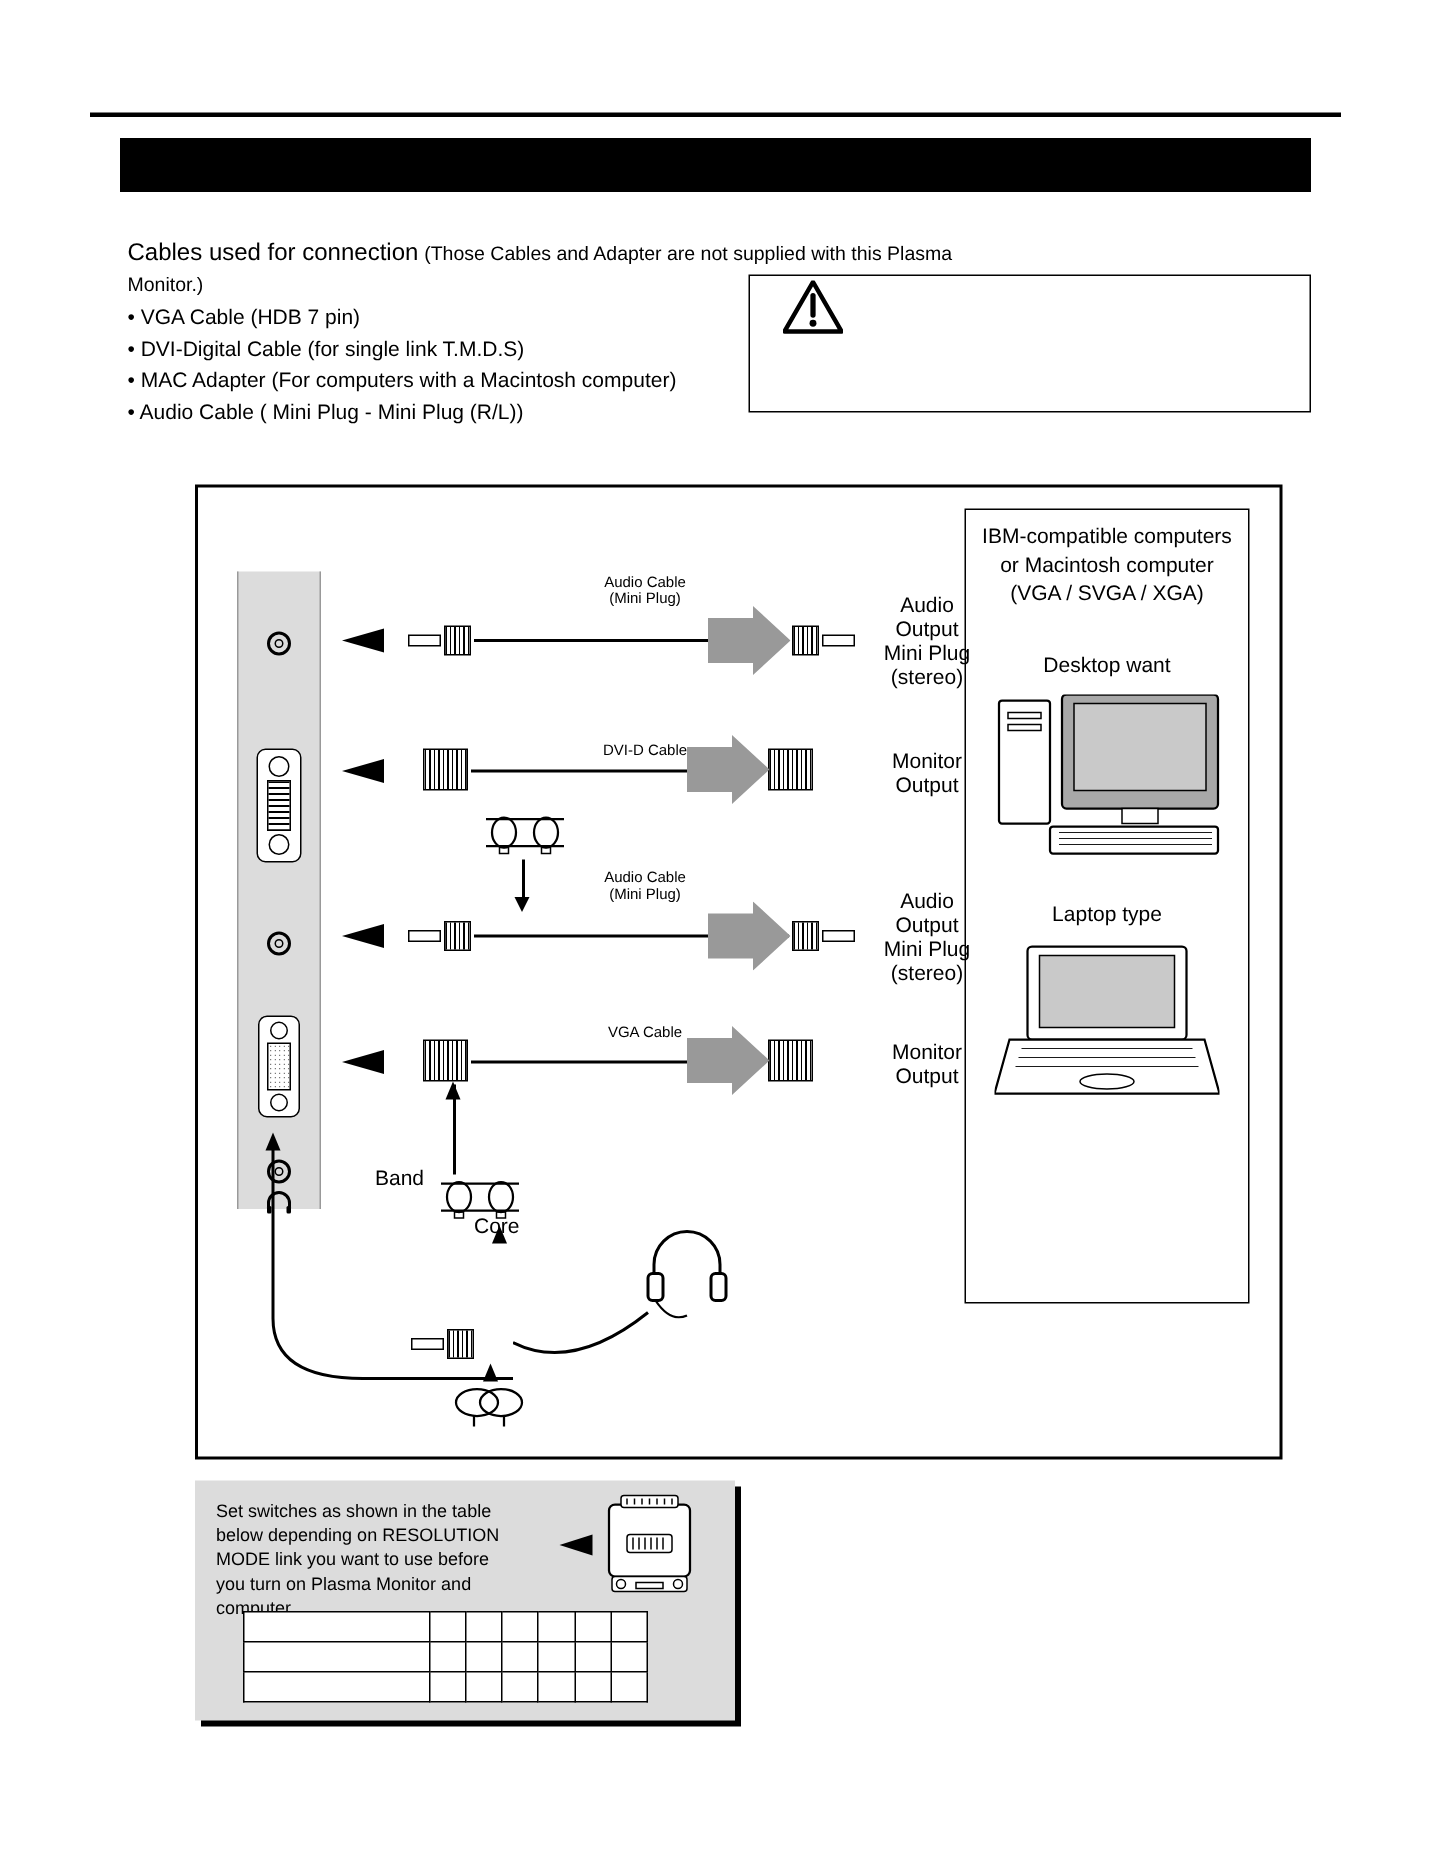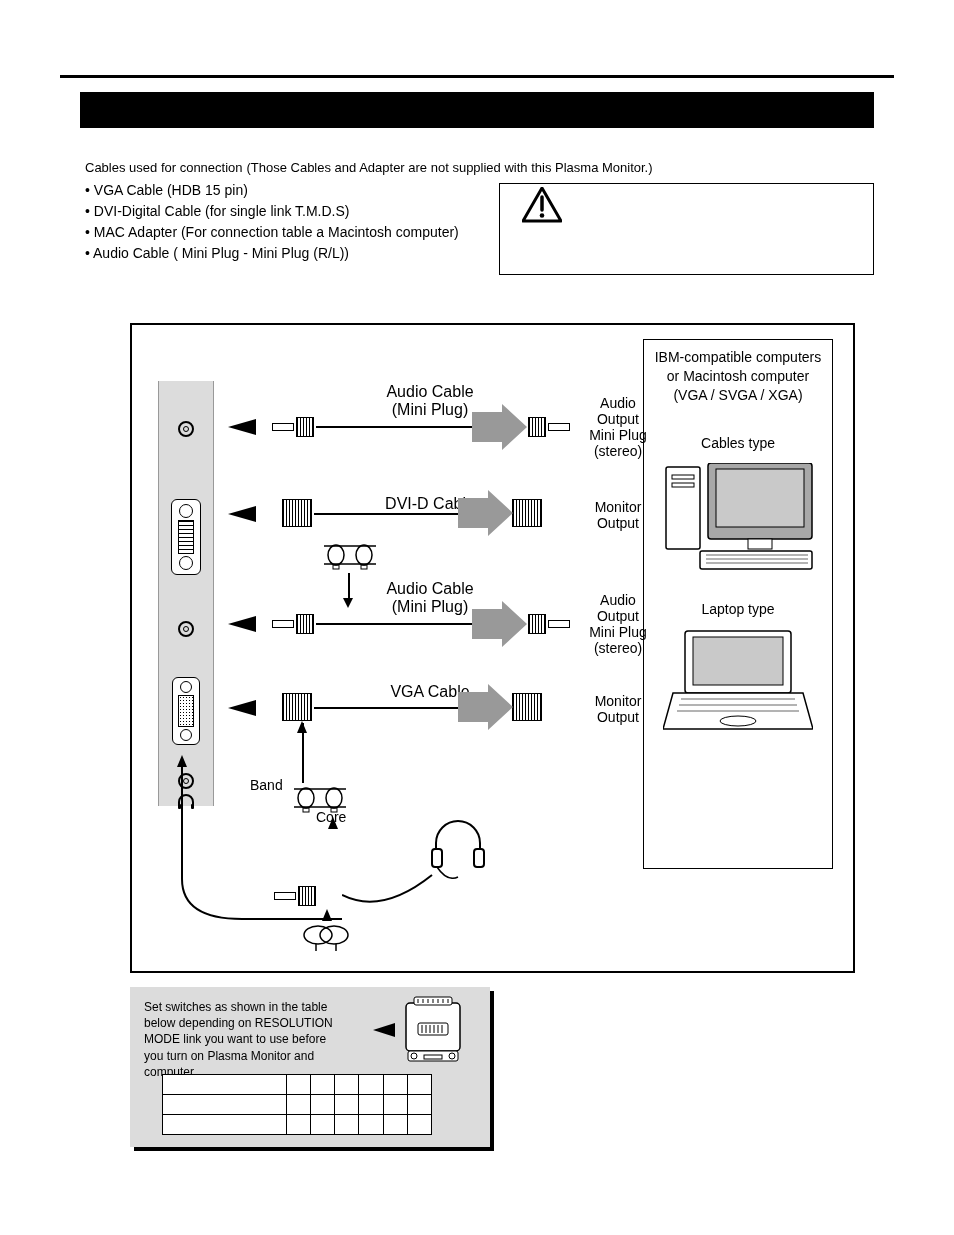--- a/index.html
+++ b/index.html
@@ -24,21 +24,21 @@
     height: 36px;
     background: #000;
   }
   .intro {
     position: absolute;
     left: 85px; top: 158px;
     width: 600px;
     font-size: 14px;
     line-height: 1.35;
   }
-  .intro .lead { font-size: 13px; }
+  .intro .lead { font-size: 16px; }
   .intro .note { font-size: 13px; }
   .intro ul { margin: 4px 0 0 0; padding: 0; list-style: none; }
   .intro li { margin: 2px 0; }
   .warn-box {
     position: absolute;
     right: 80px; top: 183px;
     width: 375px; height: 92px;
     border: 1px solid #000;
     padding: 10px 12px;
   }
@@ -130,21 +130,21 @@
     border-top: 8px solid transparent;
     border-bottom: 8px solid transparent;
     border-right: 28px solid #000;
   }
   .big-arrow {
     position: absolute;
     width: 55px; height: 46px;
   }
   .cable-label {
     position: absolute;
-    font-size: 16px;
+    font-size: 10px;
     text-align: center;
     width: 120px;
   }
   .side-label {
     position: absolute;
     font-size: 14px;
     text-align: center;
     width: 80px;
   }
   .comp-label { font-size: 14px; margin: 8px 0 12px; }
@@ -227,23 +227,23 @@
 </head>
 <body>
 
 <div class="top-rule"></div>
 <div class="black-band"></div>
 
 <div class="intro">
   <span class="lead">Cables used for connection</span>
   <span class="note">(Those Cables and Adapter are not supplied with this Plasma Monitor.)</span>
   <ul>
-    <li>• VGA Cable (HDB 15 pin)</li>
+    <li>• VGA Cable (HDB 7 pin)</li>
     <li>• DVI-Digital Cable (for single link T.M.D.S)</li>
-    <li>• MAC Adapter (For connection table a Macintosh computer)</li>
+    <li>• MAC Adapter (For computers with a Macintosh computer)</li>
     <li>• Audio Cable ( Mini Plug - Mini Plug (R/L))</li>
   </ul>
 </div>
 
 <div class="warn-box">
   <svg class="warn-icon" viewBox="0 0 40 36">
     <polygon points="20,1 39,34 1,34" fill="none" stroke="#000" stroke-width="3" stroke-linejoin="round"></polygon>
     <line x1="20" y1="10" x2="20" y2="23" stroke="#000" stroke-width="3.5" stroke-linecap="round"></line>
     <circle cx="20" cy="28.5" r="2.3" fill="#000"></circle>
   </svg>
@@ -400,21 +400,21 @@
   <svg style="position:absolute; left:210px; top:540px; width:130px; height:50px;" viewBox="0 0 130 50">
     <path d="M0 30 Q40 50 90 10" fill="none" stroke="#000" stroke-width="2"></path>
   </svg>
 
   <div class="pc-box">
     <div class="head">
       <span>IBM-compatible computers</span><br>
       <span>or Macintosh computer</span><br>
       <span>(VGA / SVGA / XGA)</span>
     </div>
-    <div class="comp-label">Cables type</div>
+    <div class="comp-label">Desktop want</div>
     <div class="desktop-drawing">
       <svg width="160" height="110" viewBox="0 0 160 110">
         <rect x="8" y="4" width="34" height="82" rx="2" fill="#fff" stroke="#000" stroke-width="1.5"></rect>
         <rect x="14" y="12" width="22" height="4" fill="none" stroke="#000"></rect>
         <rect x="14" y="20" width="22" height="4" fill="none" stroke="#000"></rect>
         <rect x="50" y="0" width="104" height="76" rx="3" fill="#a8a8a8" stroke="#000" stroke-width="1.5"></rect>
         <rect x="58" y="6" width="88" height="58" fill="#c9c9c9" stroke="#000"></rect>
         <rect x="90" y="76" width="24" height="10" fill="#fff" stroke="#000"></rect>
         <rect x="42" y="88" width="112" height="18" rx="2" fill="#fff" stroke="#000" stroke-width="1.5"></rect>
         <g stroke="#000" stroke-width="0.6">

